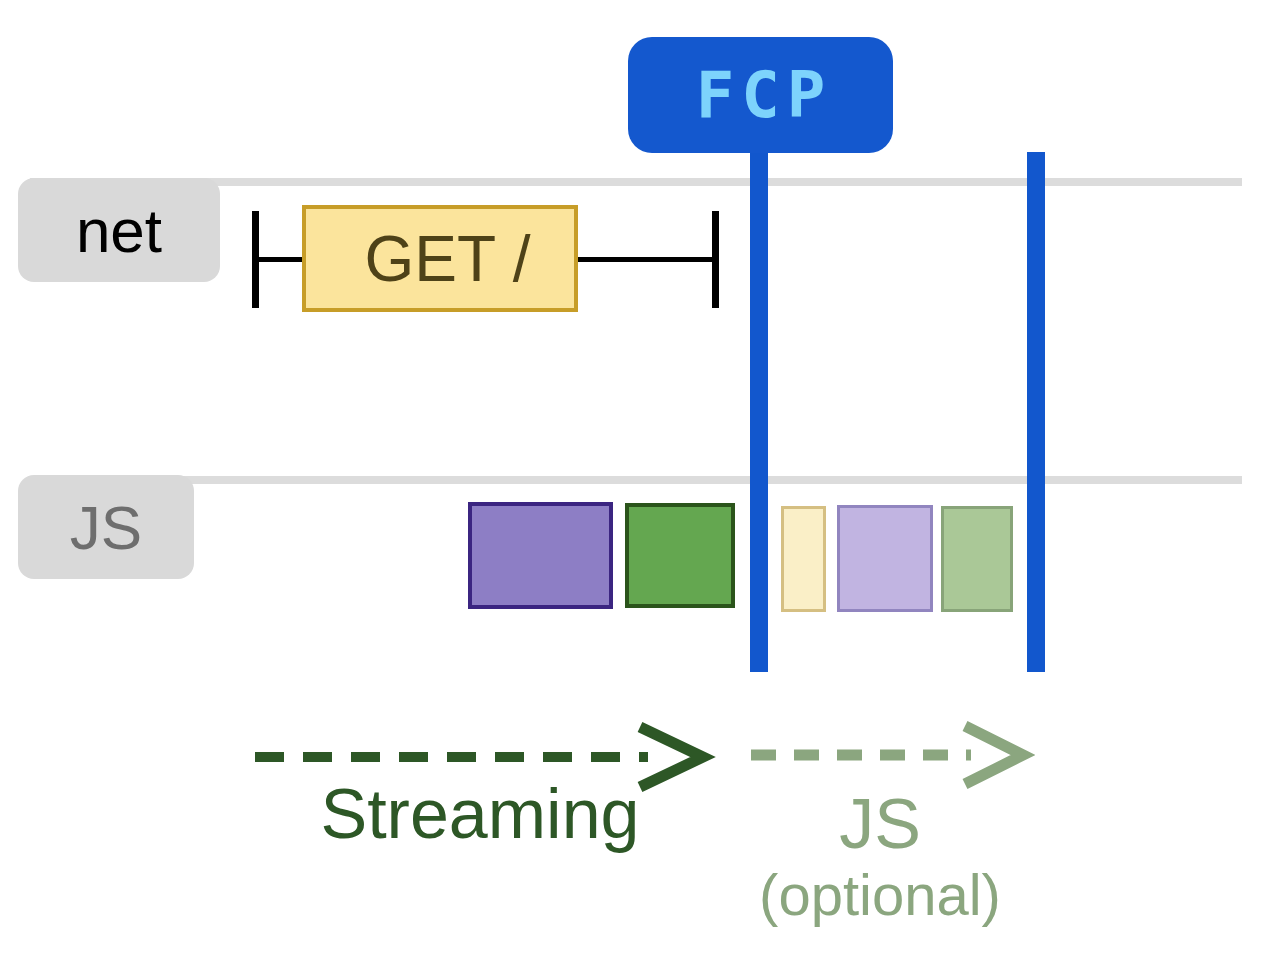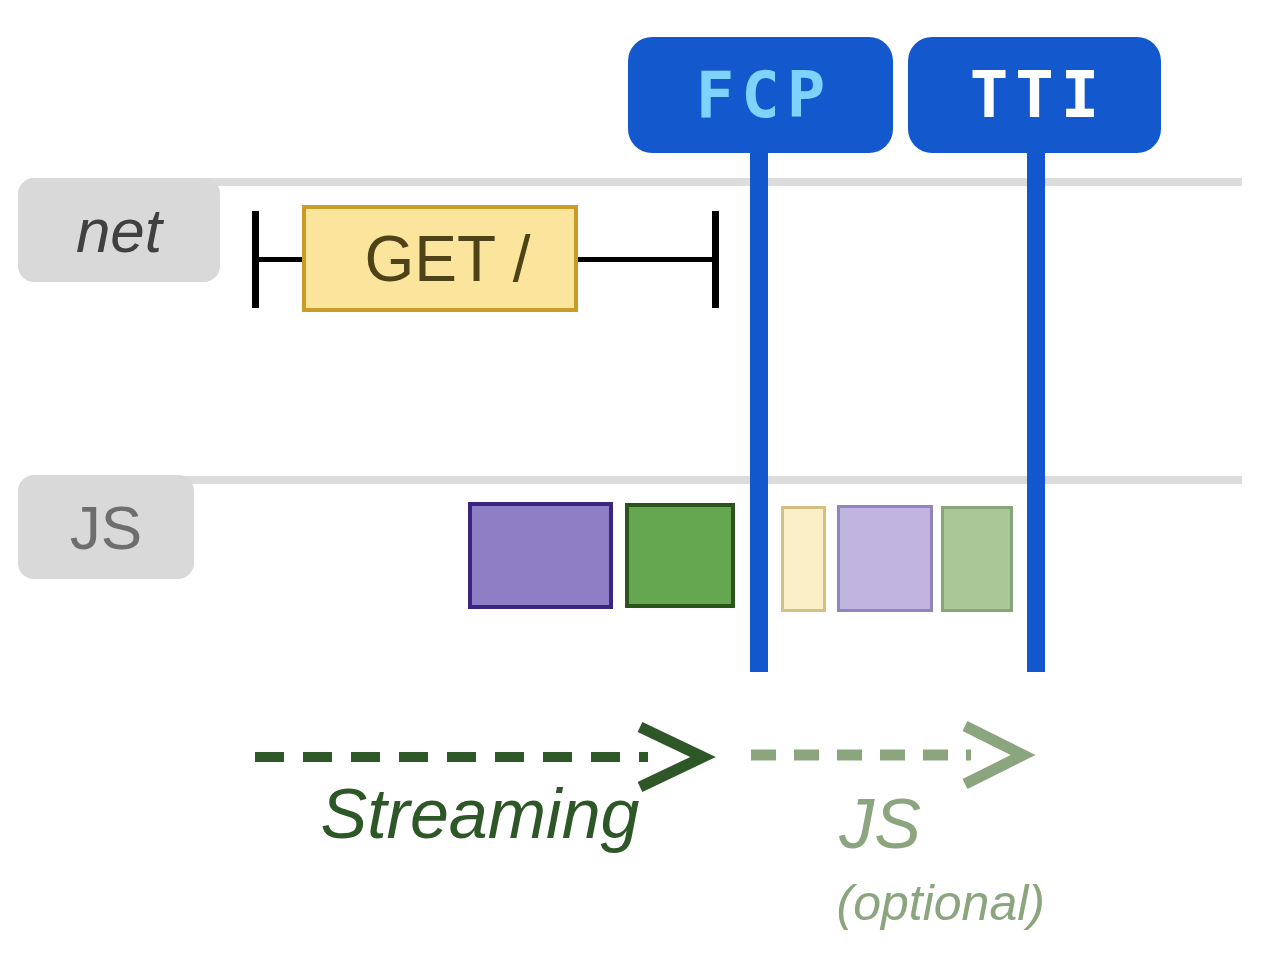--- a/index.html
+++ b/index.html
@@ -99,50 +99,46 @@
   .js-block.solid { border-width: 4px; border-style: solid; }
   .js-block.faded { border-width: 3px; border-style: solid; }
 
   
   .arrow-svg { position: absolute; z-index: 2; }
   .annot-text {
     position: absolute;
     text-align: center;
     line-height: 1.1;
     z-index: 2;
-    font-style: italic;
   }
   #streaming-label { left: 230px; top: 776px; width: 500px; font-size: 70px; }
   #js-optional-label { left: 715px; top: 786px; width: 330px; }
   #js-optional-label .l1 { font-size: 70px; }
-  #js-optional-label .l2 { font-size: 50px; margin-top: 13px; text-align: right; }
+  #js-optional-label .l2 { font-size: 58px; margin-top: 0; }
 </style>
 </head>
 <body>
 
 <div id="canvas" style="background-color: rgb(255, 255, 255);">
 
   <div class="lane-line" style="top: 178px; background-color: rgb(220, 220, 220);"></div>
   <div class="lane-line" style="top: 476px; background-color: rgb(220, 220, 220);"></div>
 
-  <div class="lane-label" style="top: 178px; width: 202px; background-color: rgb(217, 217, 217); color: #404040; font-style: italic;">
+  <div class="lane-label" style="top: 178px; width: 202px; background-color: rgb(217, 217, 217); color: #000000;">
     <span>net</span>
   </div>
   <div class="lane-label" style="top: 475px; width: 176px; background-color: rgb(217, 217, 217); color: rgb(110, 110, 110);">
     <span>JS</span>
   </div>
 
   <div class="pole" style="left: 750px; background-color: rgb(18, 87, 205);"></div>
   <div class="pole" style="left: 1027px; background-color: rgb(18, 87, 205);"></div>
 
   <div class="badge" style="left: 628px; width: 265px; background-color: rgb(20, 88, 206); color: #7dd3fc;">
     <span>FCP</span>
-  </div>
-  <div class="badge" style="left: 908px; width: 253px; background-color: rgb(20, 88, 206); color: rgb(255, 255, 255);">
-    <span>TTI</span>
   </div>
 
   <div class="whisker-line" style="left: 252px; width: 467px; background-color: rgb(0, 0, 0);"></div>
   <div class="tick" style="left: 252px; background-color: rgb(0, 0, 0);"></div>
   <div class="tick" style="left: 712px; background-color: rgb(0, 0, 0);"></div>
   <div class="request-box" style="background-color: rgb(251, 228, 156); border-color: rgb(199, 157, 40); color: rgb(78, 66, 24);">
     <span>GET /</span>
   </div>
 
   <div class="js-block solid" style="left: 468px; top: 502px; width: 145px; height: 107px; background-color: rgb(141, 126, 197); border-color: rgb(59, 37, 129);"></div>

